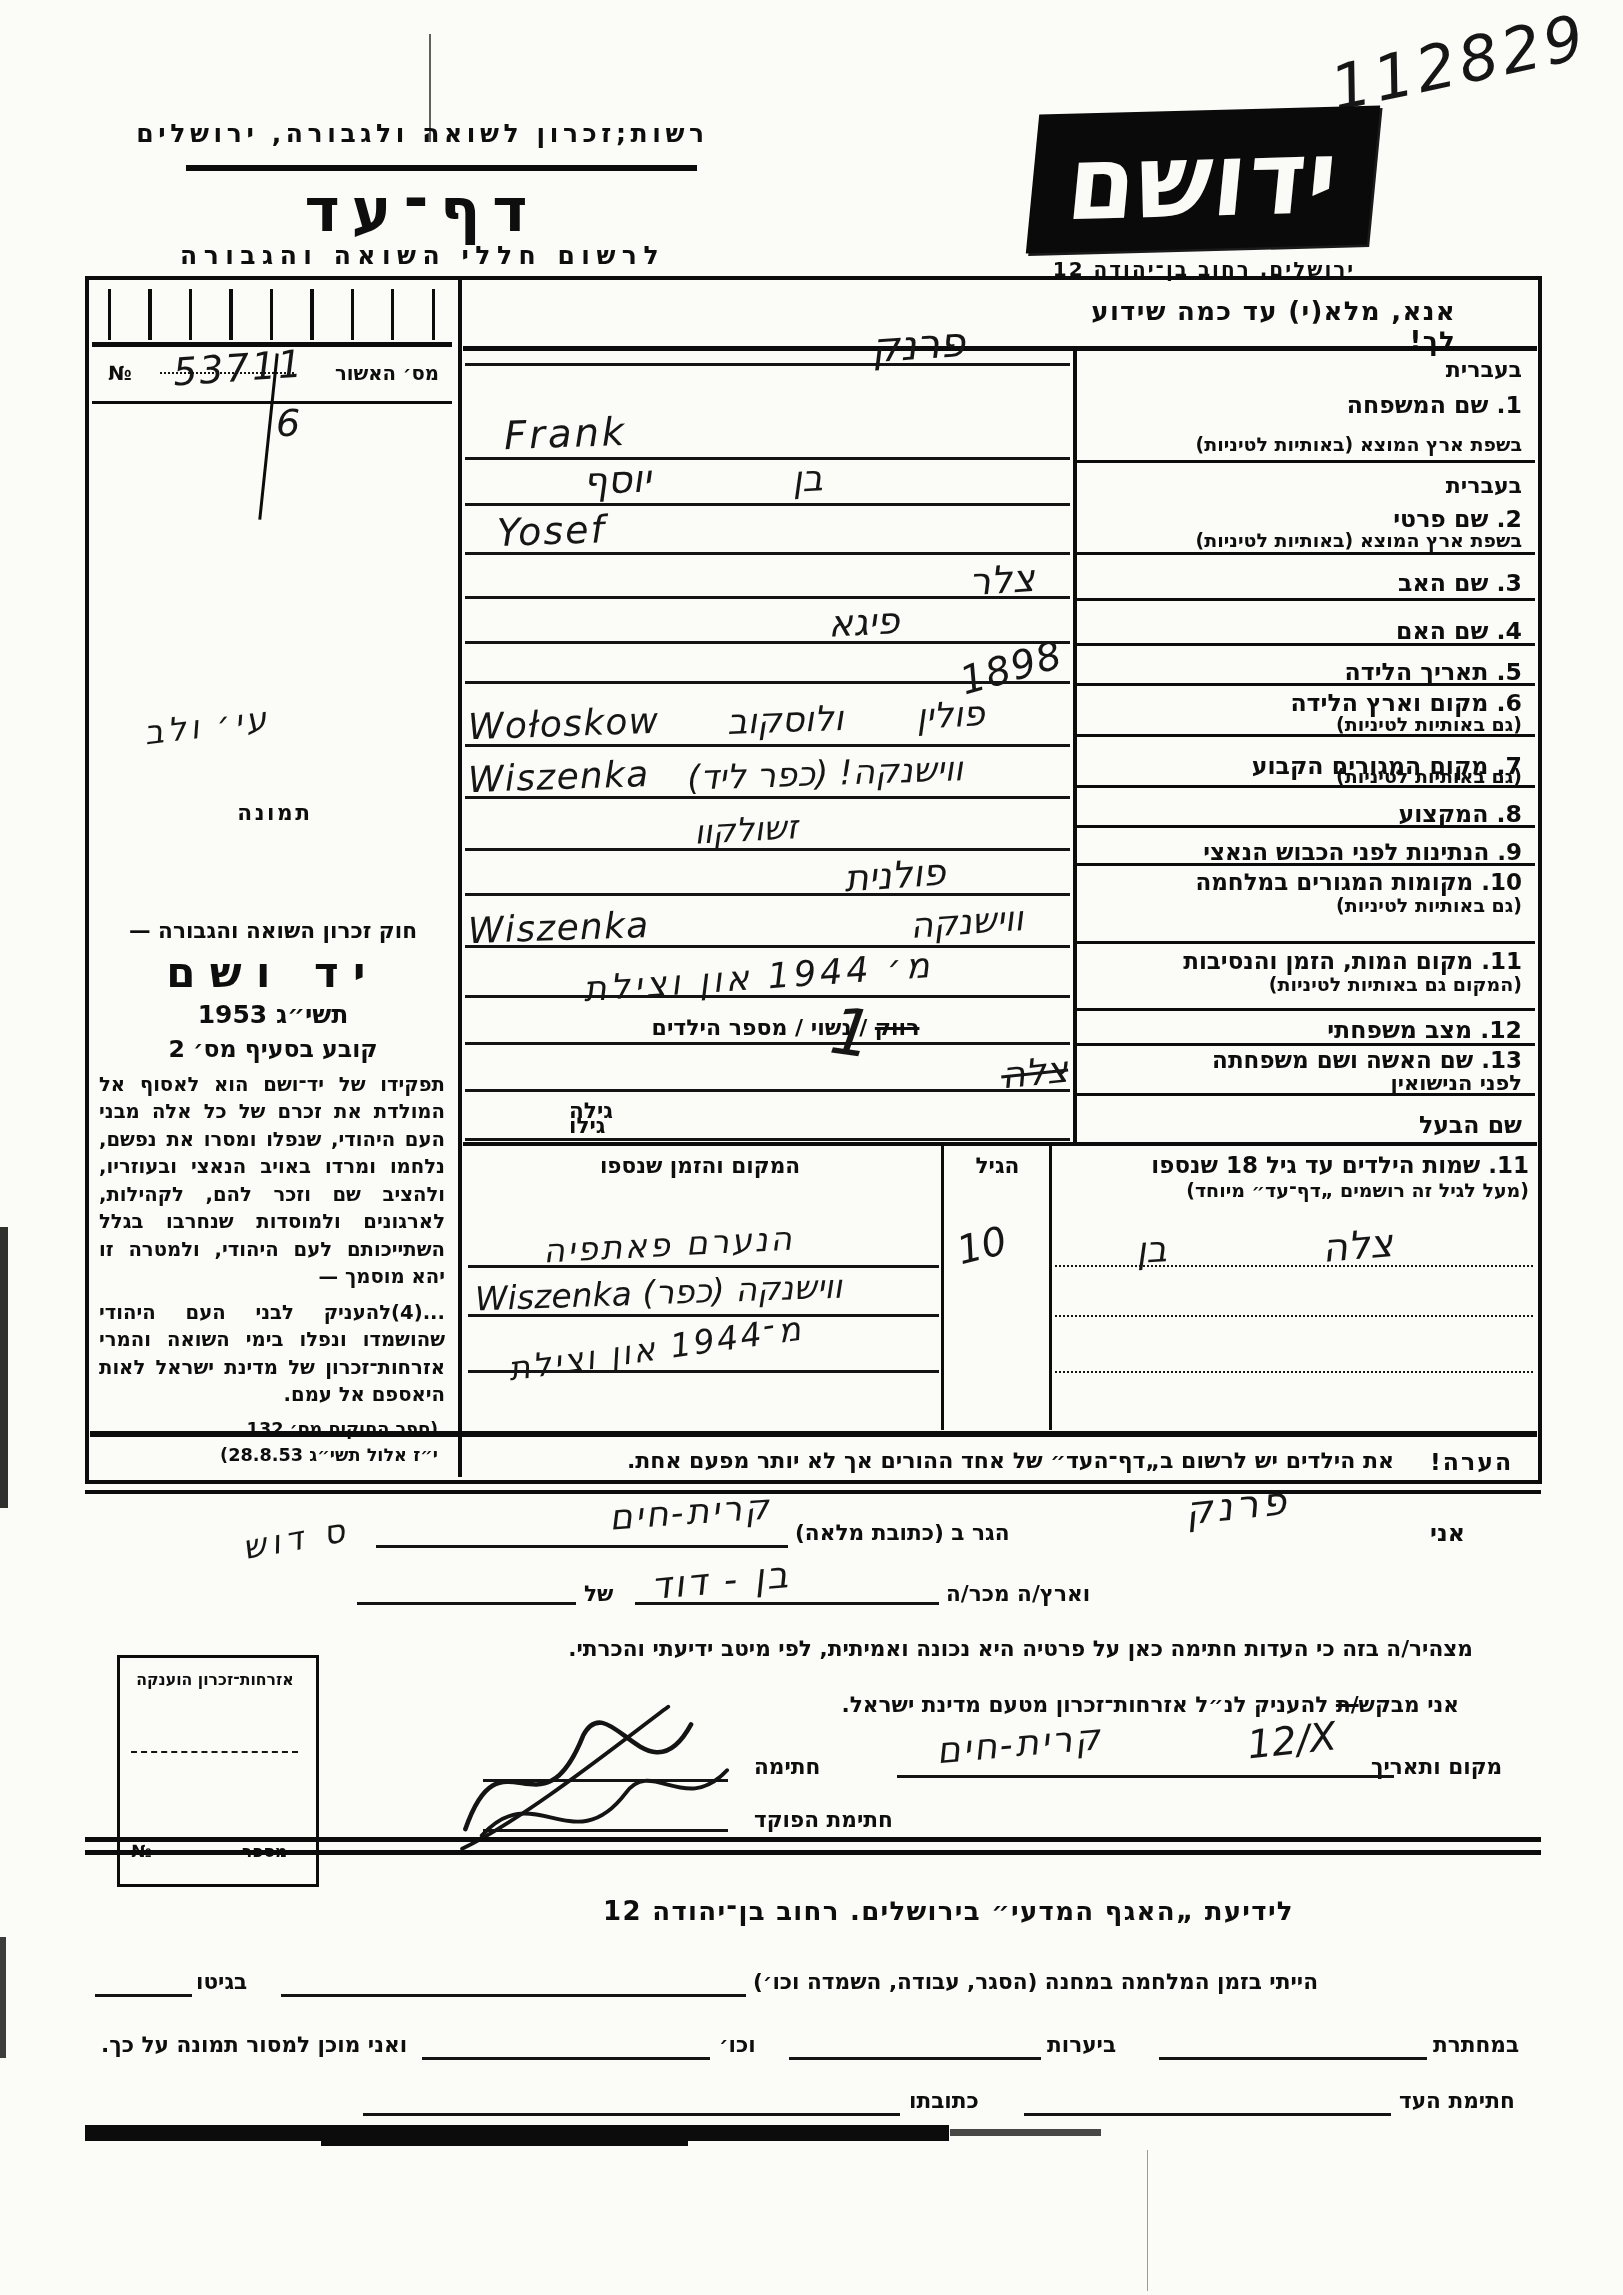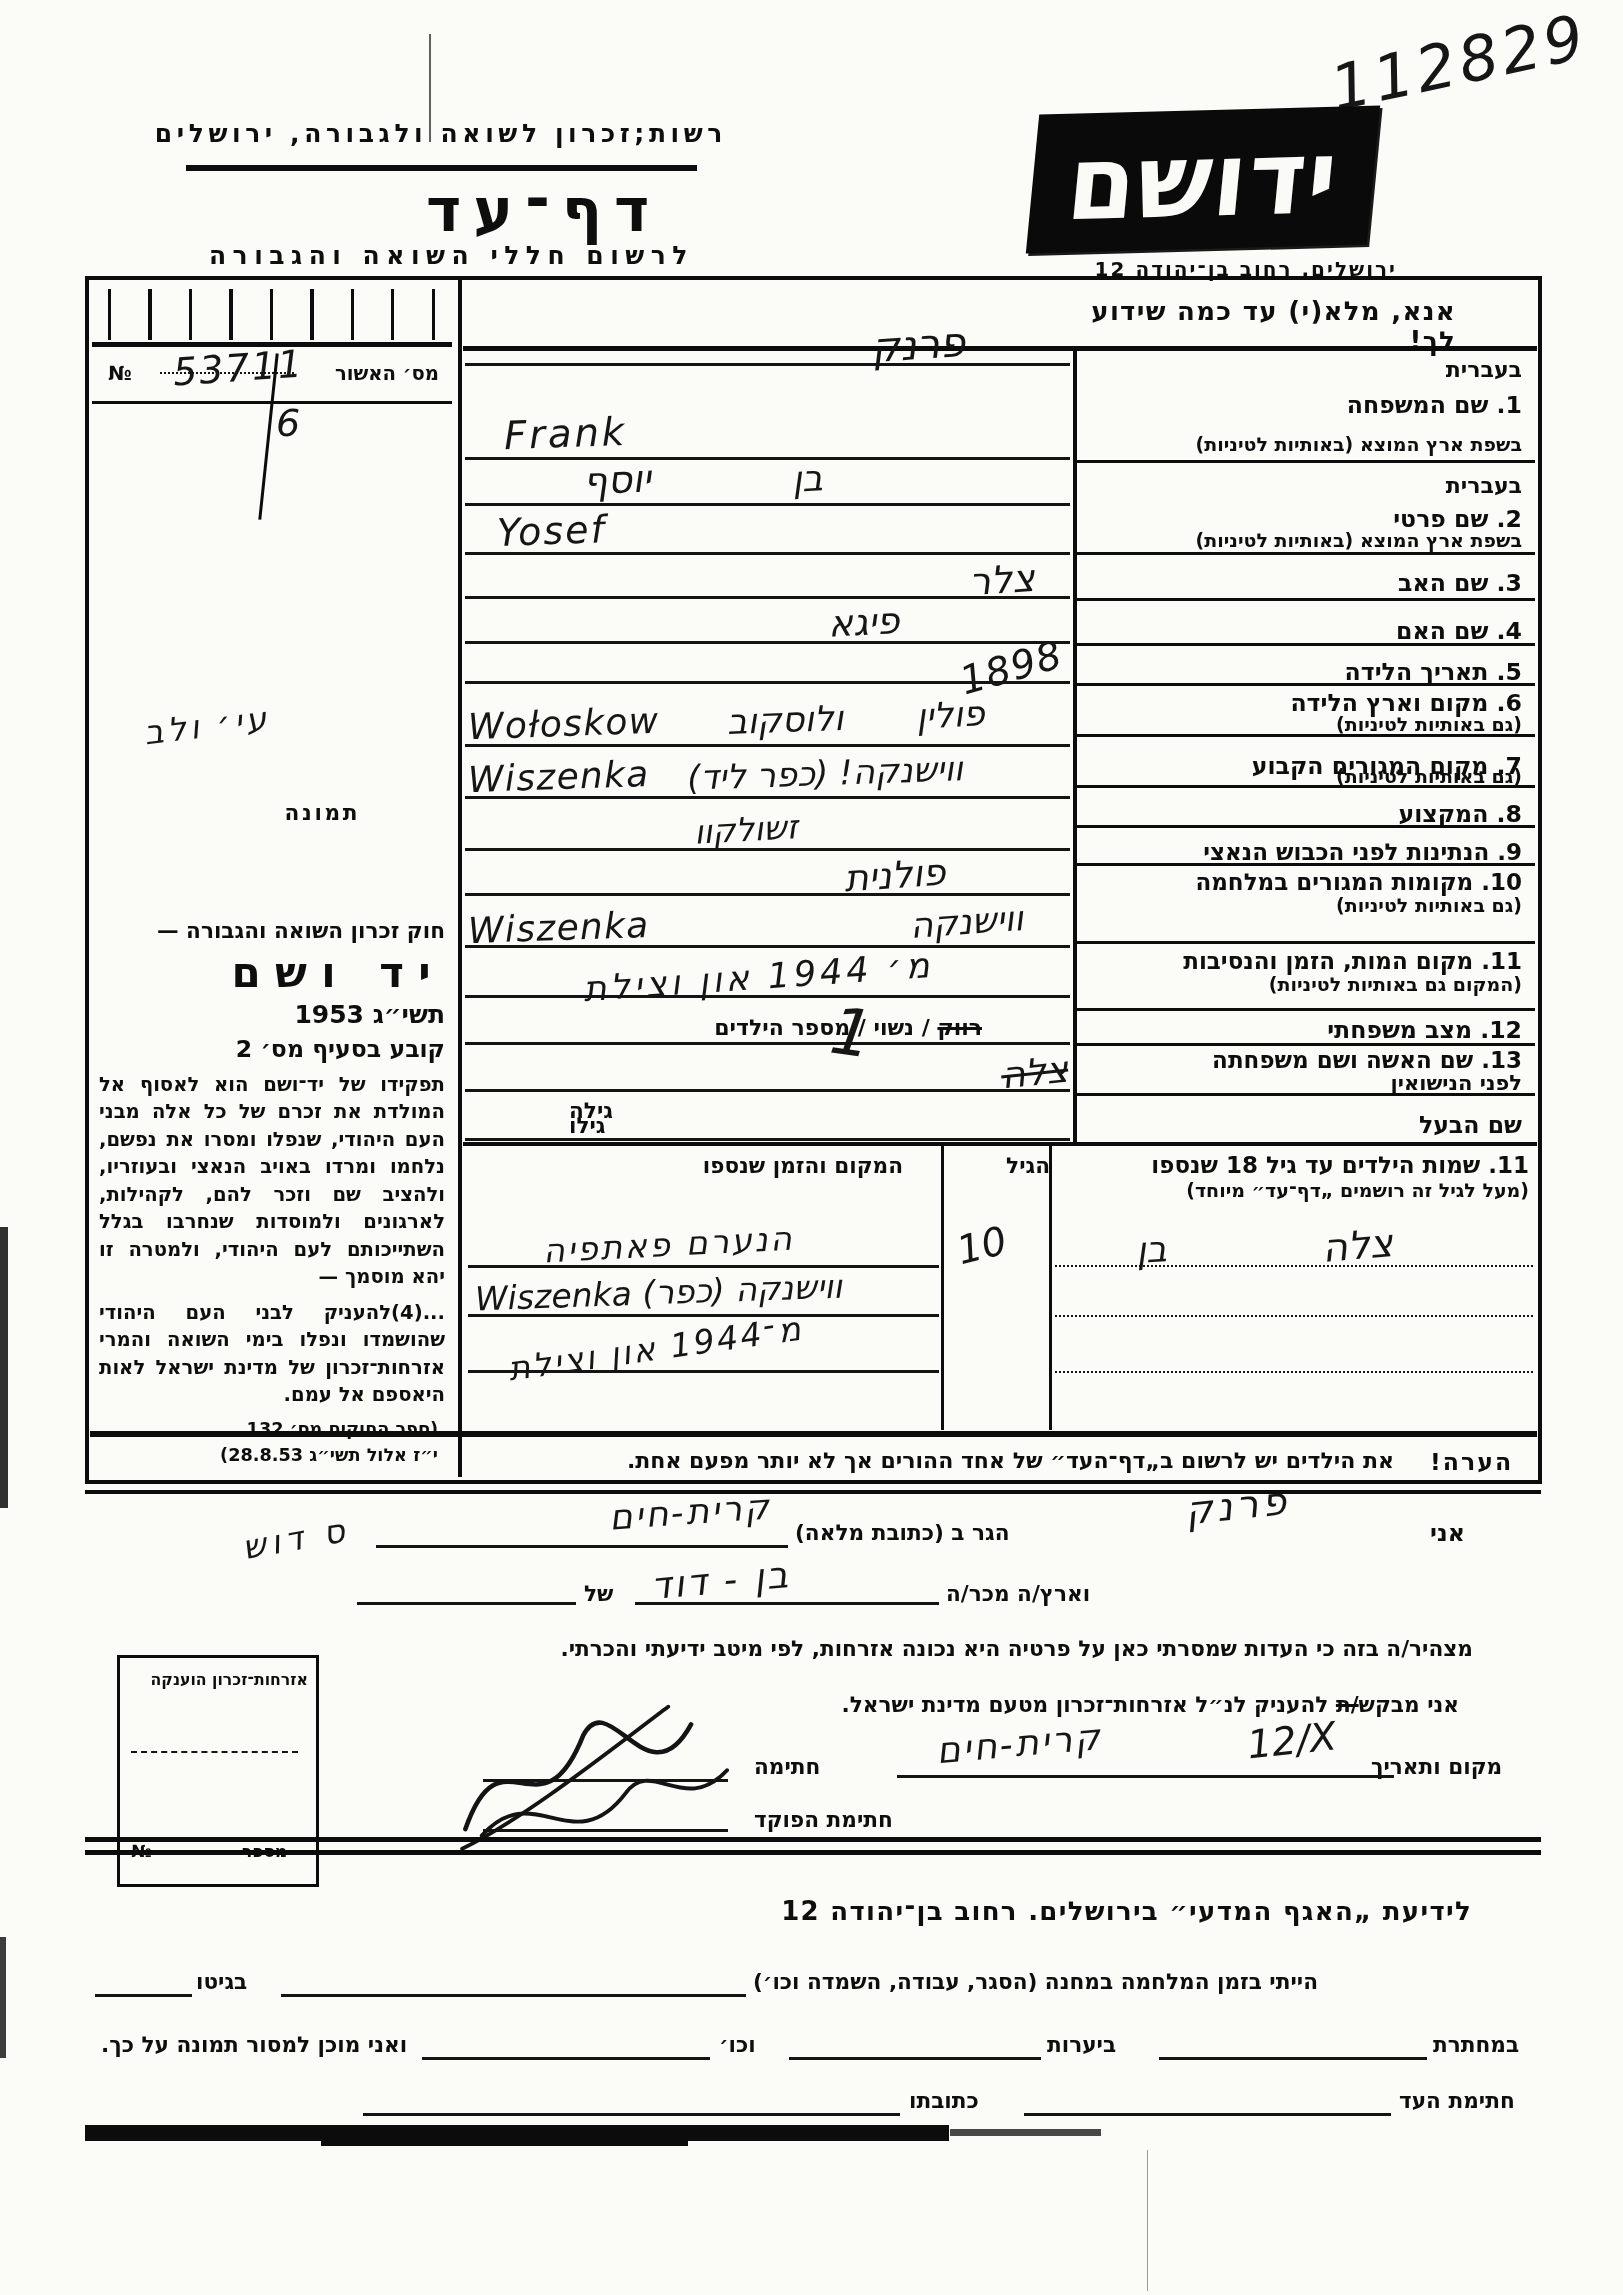--- a/index.html
+++ b/index.html
@@ -1,21 +1,21 @@
 <!DOCTYPE html>
 <html lang="he" style="font-size:10.5px"><head>
 <meta charset="utf-8">
 <style>
   html,body{margin:0;padding:0;background:#e8e8e4;}
   .page{position:relative;width:1623px;height:2295px;background:#fbfbf8;overflow:hidden;
         font-family:"DejaVu Sans",sans-serif;color:#0e0e0e;}
   .abs{position:absolute;margin:0;}
   .prt{font-weight:bold;color:#0e0e0e;}
   .rtl{direction:rtl;unicode-bidi:isolate;}
-  .ctr{text-align:right;}
+  .ctr{text-align:center;}
   .rgt{}
   .hnd{font-style:italic;color:#161616;white-space:nowrap;}
   .rule{position:absolute;background:#0c0c0c;}
   .wline{position:absolute;border-bottom:3.3px solid #141414;}
   .dotline{position:absolute;border-bottom:2.6px dotted #141414;}
   .dashline{position:absolute;border-bottom:2px dashed #141414;}
   .struck{text-decoration:line-through;text-decoration-thickness:2.6px;}
   .box{position:absolute;border:3.9px solid #0c0c0c;}
   .ticks{position:absolute;display:flex;justify-content:space-between;}
   .ticks i{display:block;width:3.3px;height:100%;background:#0c0c0c;}
@@ -227,21 +227,21 @@
   <div class="wline" style="left:376px;top:1545px;width:412px;"></div>
   <div class="abs hnd rtl" style="left:609px;top:1492px;font-size:35px;transform:rotate(-4deg);letter-spacing:2.6px;">קרית-חים</div>
   <div class="abs hnd rtl" style="left:242px;top:1519px;font-size:33px;transform:rotate(-10deg);letter-spacing:5.2px;">ס דוש</div>
 
   <div class="abs prt rtl" style="left:946px;top:1581px;font-size:21.6px;">וארץ/ה מכר/ה</div>
   <div class="wline" style="left:635px;top:1602px;width:304px;"></div>
   <div class="abs hnd rtl" style="left:651px;top:1559px;font-size:37px;transform:rotate(-5deg);letter-spacing:2.6px;">בן - דוד</div>
   <div class="abs prt rtl" style="left:584px;top:1581px;font-size:21.6px;">של</div>
   <div class="wline" style="left:357px;top:1602px;width:219px;"></div>
 
-  <div class="abs prt rtl rgt" style="left:347px;top:1636px;width:1126px;font-size:21.6px;">מצהיר/ה בזה כי העדות שמסרתי כאן על פרטיה היא נכונה אזרחות, לפי מיטב ידיעתי והכרתי.</div>
+  <div class="abs prt rtl rgt" style="left:347px;top:1636px;width:1126px;font-size:21.6px;">מצהיר/ה בזה כי העדות חתימה כאן על פרטיה היא נכונה ואמיתית, לפי מיטב ידיעתי והכרתי.</div>
 
   <div class="abs prt rtl rgt" style="left:687px;top:1692px;width:772px;font-size:21.6px;">
     <span>אני מבקש</span><span class="struck">/ת</span> <span>להעניק לנ״ל אזרחות־זכרון מטעם מדינת ישראל.</span>
   </div>
 
   <div class="box" style="left:117px;top:1655px;width:196px;height:226px;"></div>
   <div class="abs prt rtl ctr" style="left:122px;top:1670px;width:186px;font-size:15.7px;white-space:nowrap;">אזרחות־זכרון הוענקה</div>
   <div class="dashline" style="left:131px;top:1751px;width:167px;"></div>
   <div class="abs prt rtl" style="left:242px;top:1841px;font-size:17px;">מספר</div>
   <div class="abs prt" style="left:131px;top:1841px;font-size:17px;">№</div>

